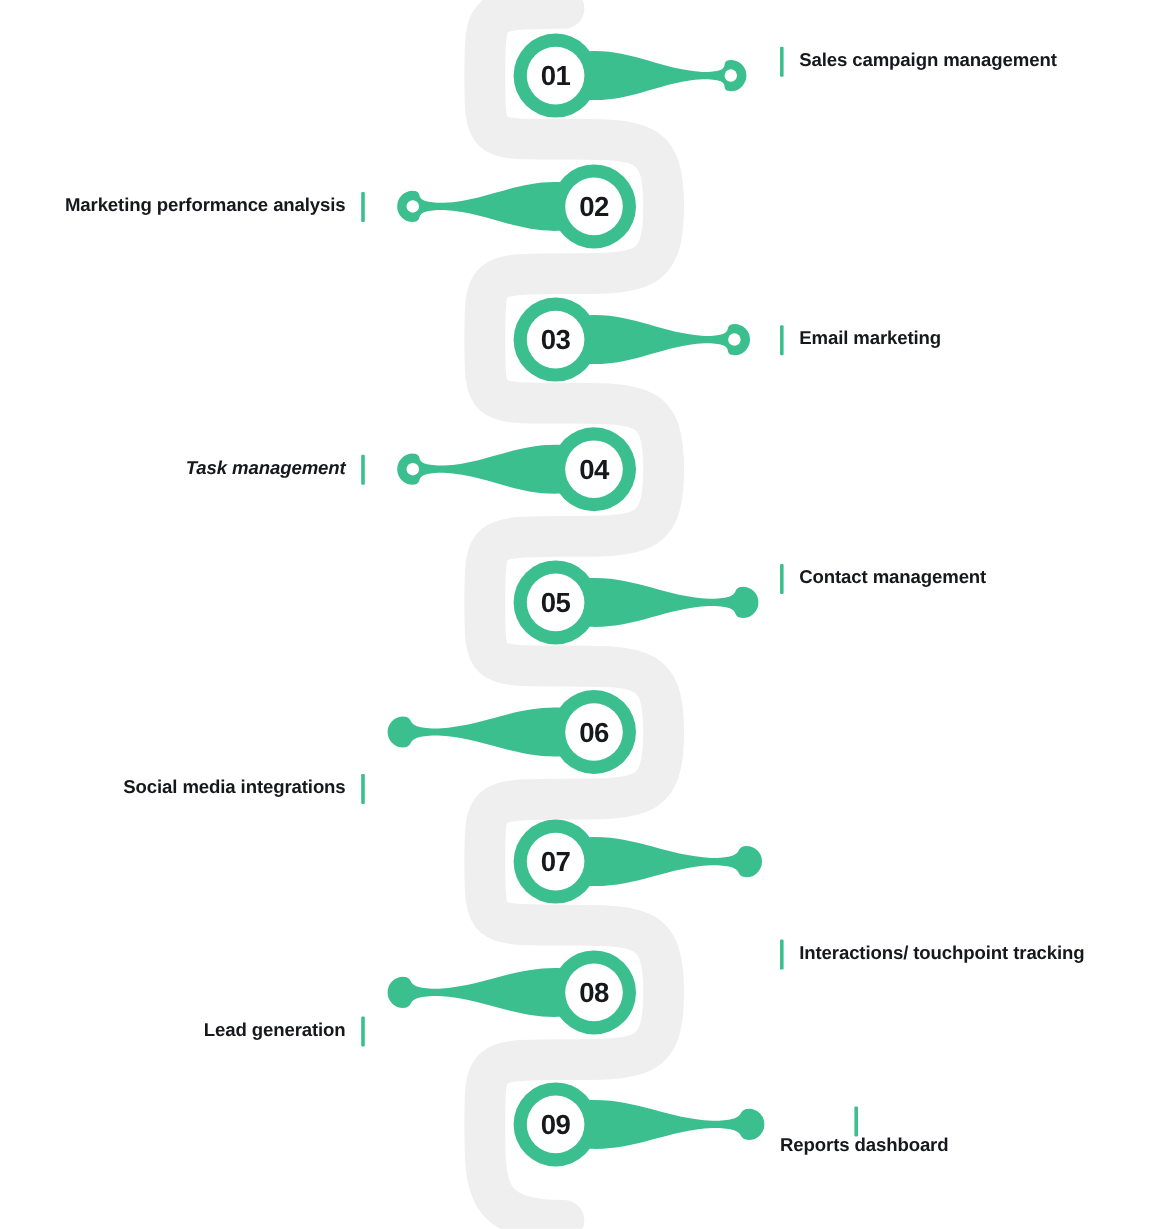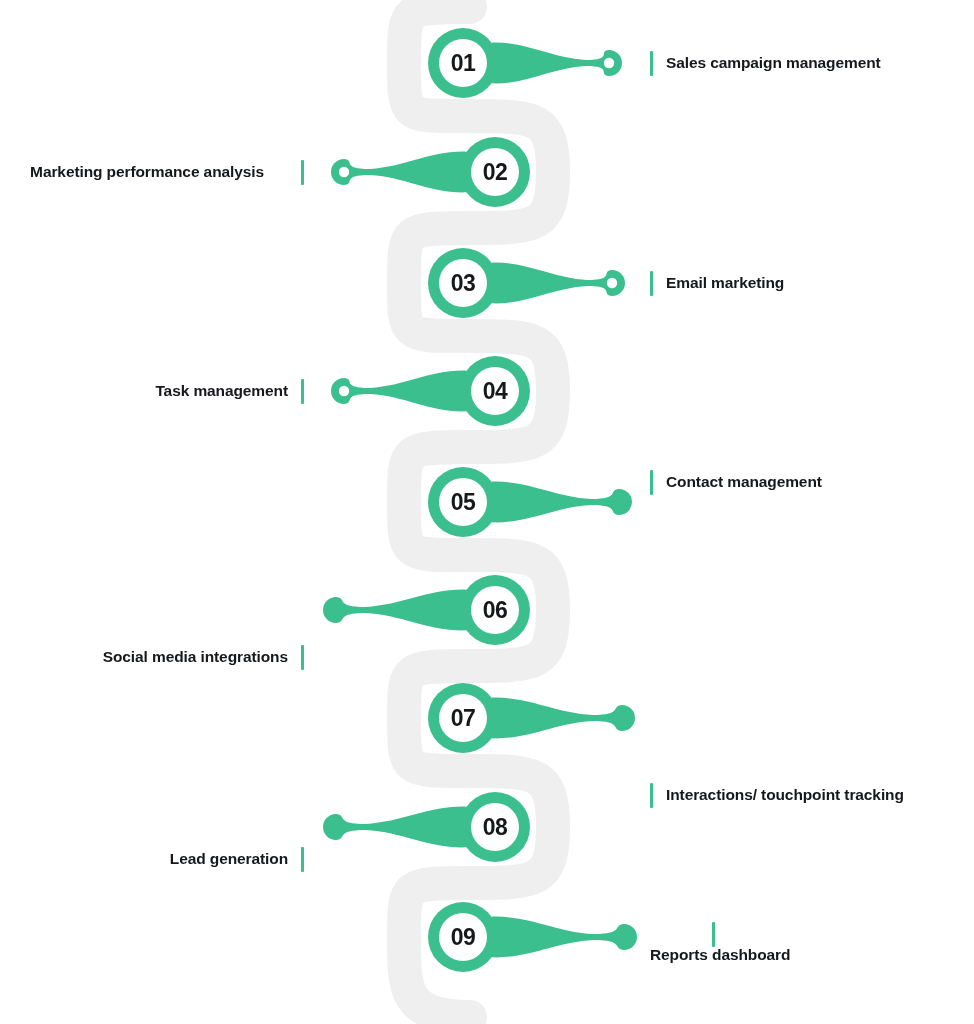--- a/index.html
+++ b/index.html
@@ -163,33 +163,33 @@
         <g>
           <path d="M 491.4857459831887 916.6637693811944 C 529.3199999999999 915.3,   555.4200000000001 932,   593.7 934 C 625.0200000000001 934,   612.3 925,   624 924 A 13 13 0 1 1 624 950 C 612.3 949,   625.0200000000001 940,   593.7 940 C 555.4200000000001 942,   529.3199999999999 958.7,   491.4857459831887 957.3362306188056 Z" fill="#3bbf8e"></path>
           <circle cx="463" cy="937" r="35" fill="#3bbf8e"></circle>
           <circle cx="463" cy="937" r="24" fill="#ffffff"></circle>
           <text x="463" y="937" text-anchor="middle" dominant-baseline="central" class="marker-num">09</text>
         </g>
       </g>
   </svg>
 
   <div id="labels">
-      <div class="label right" style="top: 48px;">
+      <div class="label right" style="top: 36px;">
         <span class="label-bar"></span>
         <span class="label-text">Sales campaign management</span>
       </div>
-      <div class="label left" style="top: 157px; gap: 24px;">
+      <div class="label left" style="top: 157px;">
         <span class="label-bar"></span>
         <span class="label-text">Marketing performance analysis</span>
       </div>
       <div class="label right" style="top: 268px; justify-content: space-between;">
         <span class="label-bar"></span>
         <span class="label-text">Email marketing</span>
       </div>
-      <div class="label left" style="top: 376px;">
+      <div class="label left" style="top: 376px; font-style: italic;">
         <span class="label-bar"></span>
         <span class="label-text">Task management</span>
       </div>
       <div class="label right" style="top: 467px;">
         <span class="label-bar"></span>
         <span class="label-text">Contact management</span>
       </div>
       <div class="label left" style="top: 595px; margin-top: 47px;">
         <span class="label-bar"></span>
         <span class="label-text">Social media integrations</span>

